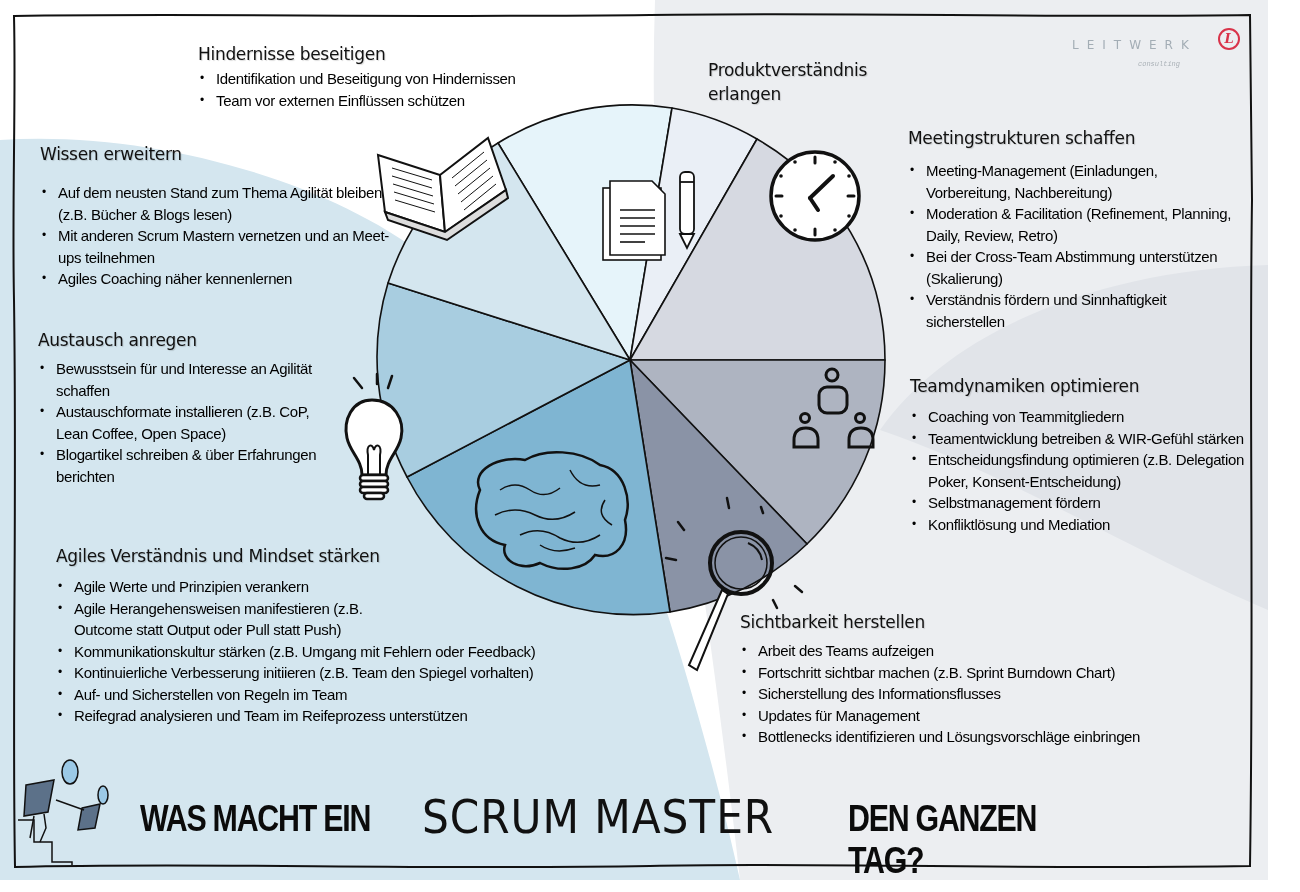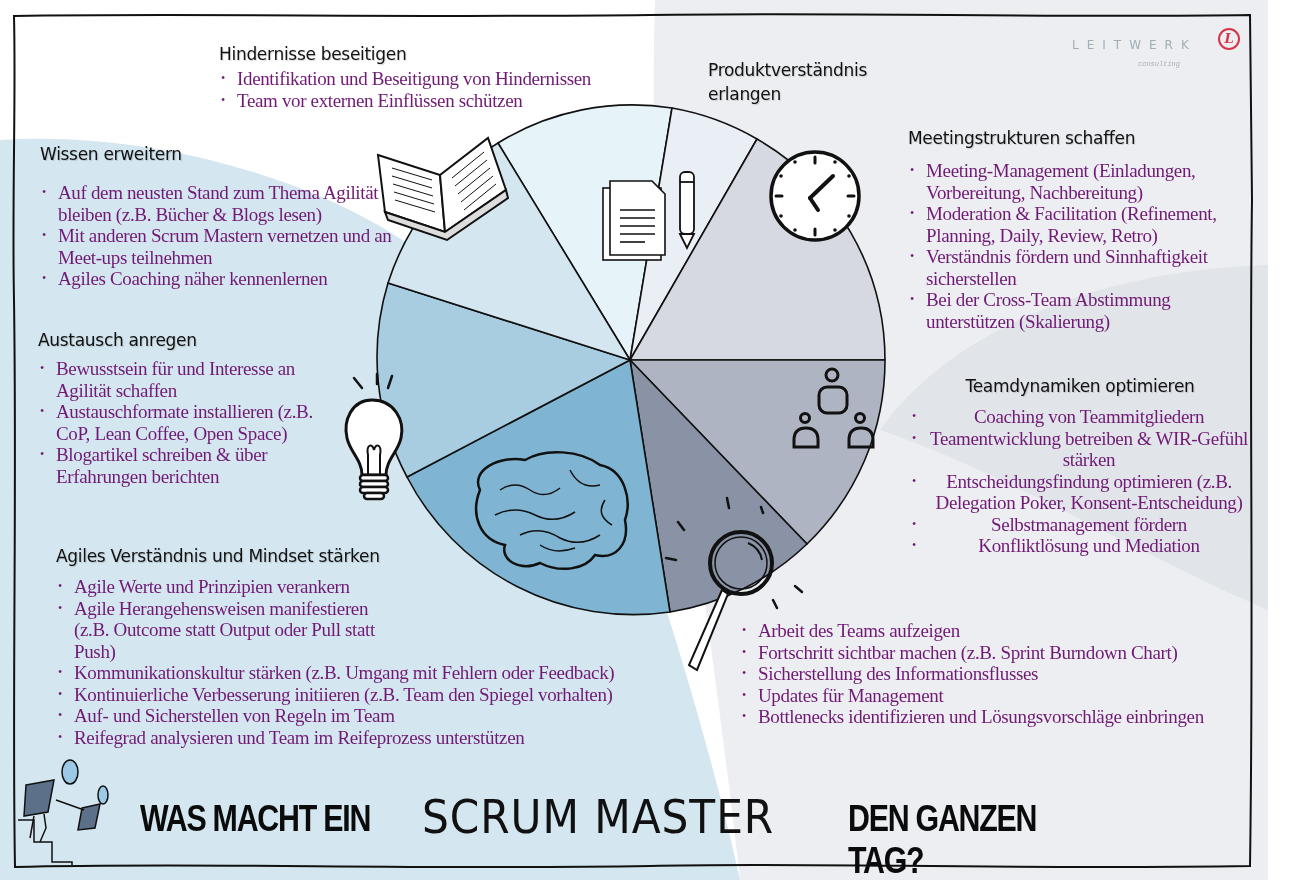--- a/index.html
+++ b/index.html
@@ -2,21 +2,21 @@
 <html><head>
 <meta charset="utf-8">
 <style>
   html, body { margin:0; padding:0; }
   body { width:1300px; height:892px; position:relative; overflow:hidden; background:#ffffff; font-family:"DejaVu Sans", sans-serif; color:#111; }
   .canvas { position:absolute; left:0; top:0; width:1300px; height:892px; }
   .bg-svg { position:absolute; left:0; top:0; }
   .block { position:absolute; }
   .block h2 { margin:0; font-family:"DejaVu Sans", sans-serif; font-weight:normal; font-size:17px; letter-spacing:-0.3px; color:#111; text-shadow:1px 1px 1px rgba(0,0,0,0.15); }
   .block ul { margin:6px 0 0 0; padding:0 0 0 18px; list-style:none; }
-  .block li { position:relative; font-family:Liberation Serif, serif; font-size:19px; line-height:21.5px; letter-spacing:-0.35px; color:#701a75; }
+  .block li { position:relative; font-family:Liberation Sans, sans-serif; font-size:15px; line-height:21.5px; letter-spacing:-0.35px; color:#000000; }
   .block li::before { content:"•"; position:absolute; left:-16px; top:0; font-size:12px; }
   .logo { position:absolute; left:1072px; top:34px; width:170px; height:40px; }
   .logo-word { font-family:"DejaVu Sans", sans-serif; font-size:12px; letter-spacing:8px; color:#a3adb5; }
   .logo-sub { position:absolute; left:66px; top:26px; font-family:Liberation Mono, monospace; font-style:italic; font-size:7px; color:#a9b0b6; }
   .logo-mark { position:absolute; left:146px; top:-6px; width:18px; height:18px; border-radius:50%; border:2px solid #d9334a; color:#d9334a; font-family:"DejaVu Serif", serif; font-weight:bold; font-style:italic; font-size:13px; line-height:18px; text-align:center; }
   .title-row { position:absolute; left:140px; top:790px; height:60px; width:1010px; }
   .title-bold { position:absolute; top:8px; font-family:"Liberation Sans", sans-serif; font-weight:bold; font-size:37px; letter-spacing:-1.5px; color:#0b0b0b; transform:scaleX(0.82); transform-origin:left; }
   .title-script { position:absolute; top:0px; left:282px; font-family:"DejaVu Sans", sans-serif; font-size:46px; letter-spacing:1px; color:#111; transform:scaleX(0.92); transform-origin:left; font-weight:normal; }
 </style>
 </head>
@@ -164,21 +164,21 @@
 
     <path d="M14 16 C200 13 400 18 650 15 C850 12 1050 18 1250 15 L1252 200 C1249 400 1254 600 1250 866 C1000 870 800 862 650 866 C400 870 200 862 15 867 C12 700 17 500 14 300 C12 200 16 100 14 16 Z" fill="none" stroke="#111" stroke-width="2"></path>
   </svg>
 
   <div class="logo">
     <span class="logo-word">LEITWERK</span>
     <span class="logo-sub">consulting</span>
     <span class="logo-mark">L</span>
   </div>
 
-  <div class="block" style="left:219px; top:44px; width:420px;">
+  <div class="block" style="left:198px; top:44px; width:420px;">
     <h2>Hindernisse beseitigen</h2>
     <ul style="margin-top:4px;">
       <li>Identifikation und Beseitigung von Hindernissen</li>
       <li>Team vor externen Einflüssen schützen</li>
     </ul>
   </div>
 
   <div class="block" style="left:708px; top:60px; width:220px;">
     <h2>Produktverständnis</h2>
     <h2 style="margin-top:4px;">erlangen</h2>
@@ -191,35 +191,35 @@
       <li>Mit anderen Scrum Mastern vernetzen und an Meet-ups teilnehmen</li>
       <li>Agiles Coaching näher kennenlernen</li>
     </ul>
   </div>
 
   <div class="block" style="left:908px; top:128px; width:330px;">
     <h2>Meetingstrukturen schaffen</h2>
     <ul style="margin-top:12px;">
       <li>Meeting-Management (Einladungen, Vorbereitung, Nachbereitung)</li>
       <li>Moderation &amp; Facilitation (Refinement, Planning, Daily, Review, Retro)</li>
+      <li>Bei der Cross-Team Abstimmung unterstützen (Skalierung)</li>
       <li>Verständnis fördern und Sinnhaftigkeit sicherstellen</li>
-      <li>Bei der Cross-Team Abstimmung unterstützen (Skalierung)</li>
     </ul>
   </div>
 
   <div class="block" style="left:38px; top:330px; width:305px;">
     <h2>Austausch anregen</h2>
     <ul style="margin-top:8px;">
       <li>Bewusstsein für und Interesse an Agilität schaffen</li>
       <li>Austauschformate installieren (z.B. CoP, Lean Coffee, Open Space)</li>
       <li>Blogartikel schreiben &amp; über Erfahrungen berichten</li>
     </ul>
   </div>
 
-  <div class="block" style="left:910px; top:376px; width:340px;text-align:center;">
+  <div class="block" style="left:910px; top:376px; width:340px;">
     <h2>Teamdynamiken optimieren</h2>
     <ul style="margin-top:10px;">
       <li>Coaching von Teammitgliedern</li>
       <li>Teamentwicklung betreiben &amp; WIR-Gefühl stärken</li>
       <li>Entscheidungsfindung optimieren (z.B. Delegation Poker, Konsent-Entscheidung)</li>
       <li>Selbstmanagement fördern</li>
       <li>Konfliktlösung und Mediation</li>
     </ul>
   </div>
 
@@ -229,20 +229,21 @@
       <li>Agile Werte und Prinzipien verankern</li>
       <li style="width:330px;">Agile Herangehensweisen manifestieren (z.B. Outcome statt Output oder Pull statt Push)</li>
       <li>Kommunikationskultur stärken (z.B. Umgang mit Fehlern oder Feedback)</li>
       <li>Kontinuierliche Verbesserung initiieren (z.B. Team den Spiegel vorhalten)</li>
       <li>Auf- und Sicherstellen von Regeln im Team</li>
       <li>Reifegrad analysieren und Team im Reifeprozess unterstützen</li>
     </ul>
   </div>
 
   <div class="block" style="left:740px; top:612px; width:510px;">
+    <h2>Sichtbarkeit herstellen</h2>
     <ul style="margin-top:8px;">
       <li>Arbeit des Teams aufzeigen</li>
       <li>Fortschritt sichtbar machen (z.B. Sprint Burndown Chart)</li>
       <li>Sicherstellung des Informationsflusses</li>
       <li>Updates für Management</li>
       <li>Bottlenecks identifizieren und Lösungsvorschläge einbringen</li>
     </ul>
   </div>
 
   <div class="title-row">

